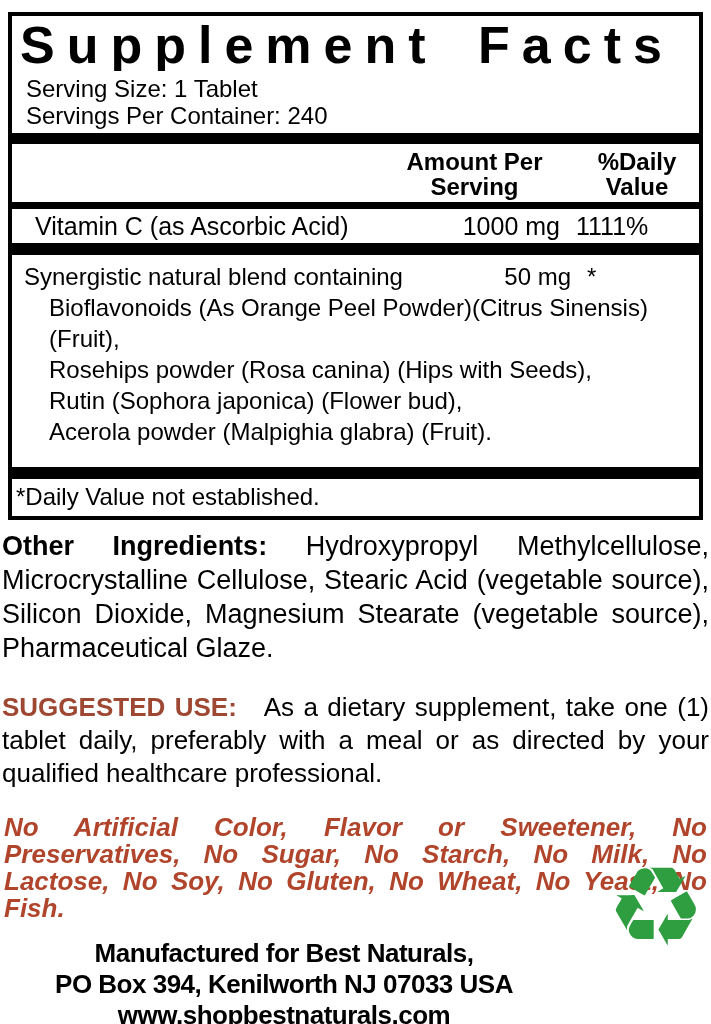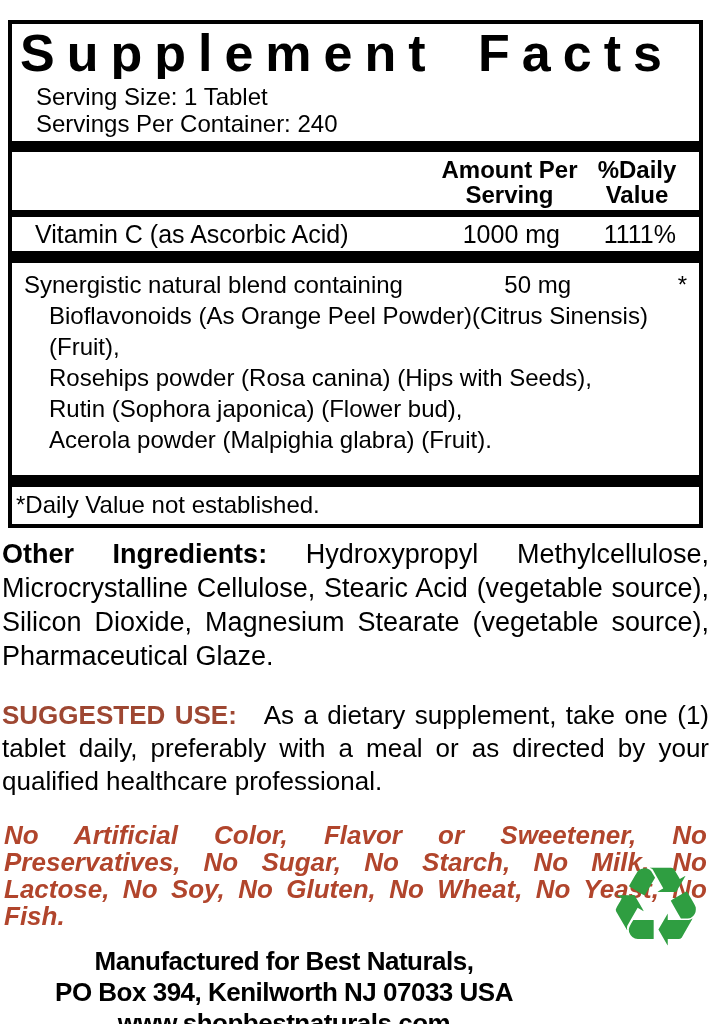--- a/index.html
+++ b/index.html
@@ -7,55 +7,55 @@
   body {
     background:#ffffff;
     color:#000;
     font-family:"Liberation Sans", sans-serif;
     position:relative;
     overflow:hidden;
   }
 
   
   .facts-box {
-    margin:20px 8px 0 8px;
+    margin:12px 8px 0 8px;
     border:4px solid #000;
     background:#fff;
   }
   .sf-title {
     font-weight:bold;
     font-size:52px;
     line-height:1.0;
     letter-spacing:12px;
     word-spacing:14px;
     white-space:nowrap;
     overflow:hidden;
     padding:3px 6px 0 8px;
   }
-  .sf-serving { font-size:24px; line-height:27px; padding:4px 24px 4px; }
+  .sf-serving { font-size:24px; line-height:27px; padding:4px 14px 4px; }
   .bar-thick  { height:12px; background:#000; }
   .bar-top    { height:11px; background:#000; }
   .bar-mid    { height:7px;  background:#000; }
 
   .sf-header {
     display:flex; justify-content:flex-end;
     font-weight:bold; font-size:24px; line-height:25px;
-    text-align:center; padding:5px 12px 3px;
+    text-align:center; padding:5px 12px 3px;gap:35px;
   }
   .col-amount { width:155px; }
   .col-dv     { width:100px; }
 
   .sf-row {
     display:flex; align-items:baseline;
     font-size:25px; line-height:26px;
     padding:4px 23px 4px;
   }
   .sf-row .name { flex:1; }
   .amt { width:155px; text-align:right; padding-right:16px; }
-  .dv  { width:100px; text-align:right; }
+  .dv  { width:100px; text-align:left; }
 
   .sf-blend { font-size:24px; line-height:31px; padding:6px 12px 20px; }
   .blend-head { display:flex; align-items:baseline; }
   .blend-head .name { flex:1; }
   .blend-sub { padding-left:25px; }
 
   .sf-footnote { font-size:24px; line-height:25px; padding:5px 4px 7px; }
 
   
   .other-ing {

